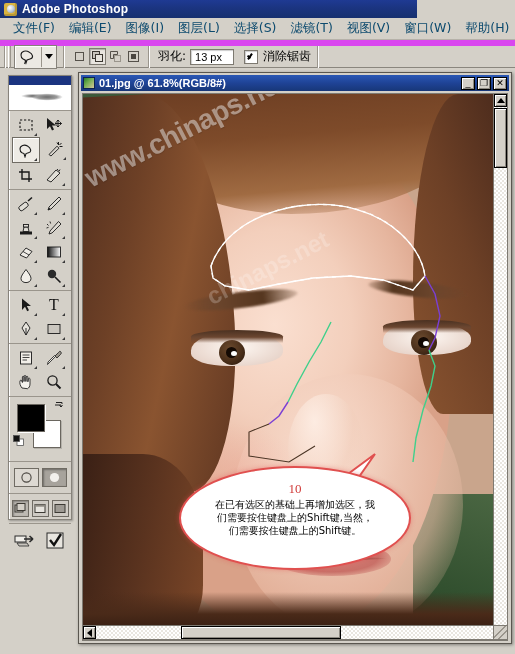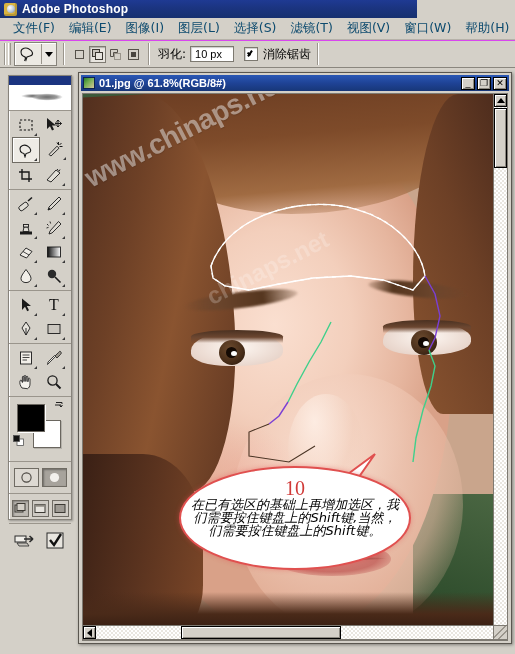--- a/index.html
+++ b/index.html
@@ -40,21 +40,21 @@
   }
   .menu-item{
     font-size:12.5px;color:#0c4a6e;padding:2px 7px 2px 7px;white-space:nowrap;
     font-family:"DejaVu Sans","Liberation Sans",sans-serif;
   }
 
   
   .optionsbar{
     position:absolute;left:0;top:40px;width:515px;height:28px;
     background:#d4d0c8;
-    border-top:1px solid #d946ef;border-bottom:1px solid #8a867e;
+    border-top:6px solid #d946ef;border-bottom:1px solid #8a867e;
     display:flex;align-items:center;box-sizing:border-box;
   }
   .grip{
     width:7px;height:22px;margin:0 3px 0 4px;flex:none;
     background:
       linear-gradient(to right,#fff 0 1px,transparent 1px 3px,#fff 3px 4px,transparent 4px);
     border-left:1px solid #9a958c;border-right:1px solid #9a958c;
     box-sizing:border-box;
   }
   .tool-preview{
@@ -336,24 +336,24 @@
     position:absolute;inset:0;border-radius:50%;
     background:#ffffff;border:2px solid #e0504f;
     box-shadow:0 0 5px rgba(224,80,79,.45);
   }
   .bubble-text{
     position:absolute;left:12px;top:14px;width:208px;
     text-align:center;color:#000;
     font-family:"DejaVu Sans","Liberation Sans",sans-serif;
   }
   .bub-num{
-    color:#d03a38;font-size:20px;font-weight:normal;line-height:17px;
+    color:#d03a38;font-size:13px;font-weight:normal;line-height:17px;
     font-family:"Liberation Serif",serif;margin-bottom:1px;
   }
-  .bub-line{font-size:13px;line-height:13px;white-space:nowrap;font-style:italic;}
+  .bub-line{font-size:10px;line-height:13px;white-space:nowrap;}
   .bub-line.last{ }
 
   
   .vscroll{
     position:absolute;right:3px;top:20px;width:15px;height:548px;
     background:
       repeating-conic-gradient(#e9e6e0 0 25%, #ffffff 0 50%) 0 0/4px 4px;
     border:1px solid #7e7a72;box-sizing:border-box;
   }
   .hscroll{
@@ -445,21 +445,21 @@
         <svg width="13" height="13" viewBox="0 0 13 13">
           <rect x="1.5" y="1.5" width="10" height="10" fill="none" stroke="#55514a"></rect>
           <rect x="4" y="4" width="5" height="5" fill="#4a4640"></rect>
         </svg>
       </div>
     </div>
 
     <div class="sep"></div>
 
     <div class="feather-label">羽化:</div>
-    <div class="feather-input">10 px</div>
+    <div class="feather-input">13 px</div>
 
     <div class="aa-wrap">
       <div class="chk"></div>
       <div class="aa-label">消除锯齿</div>
     </div>
 
     <div class="sep"></div>
   </div>
 
   <div class="toolbox">

